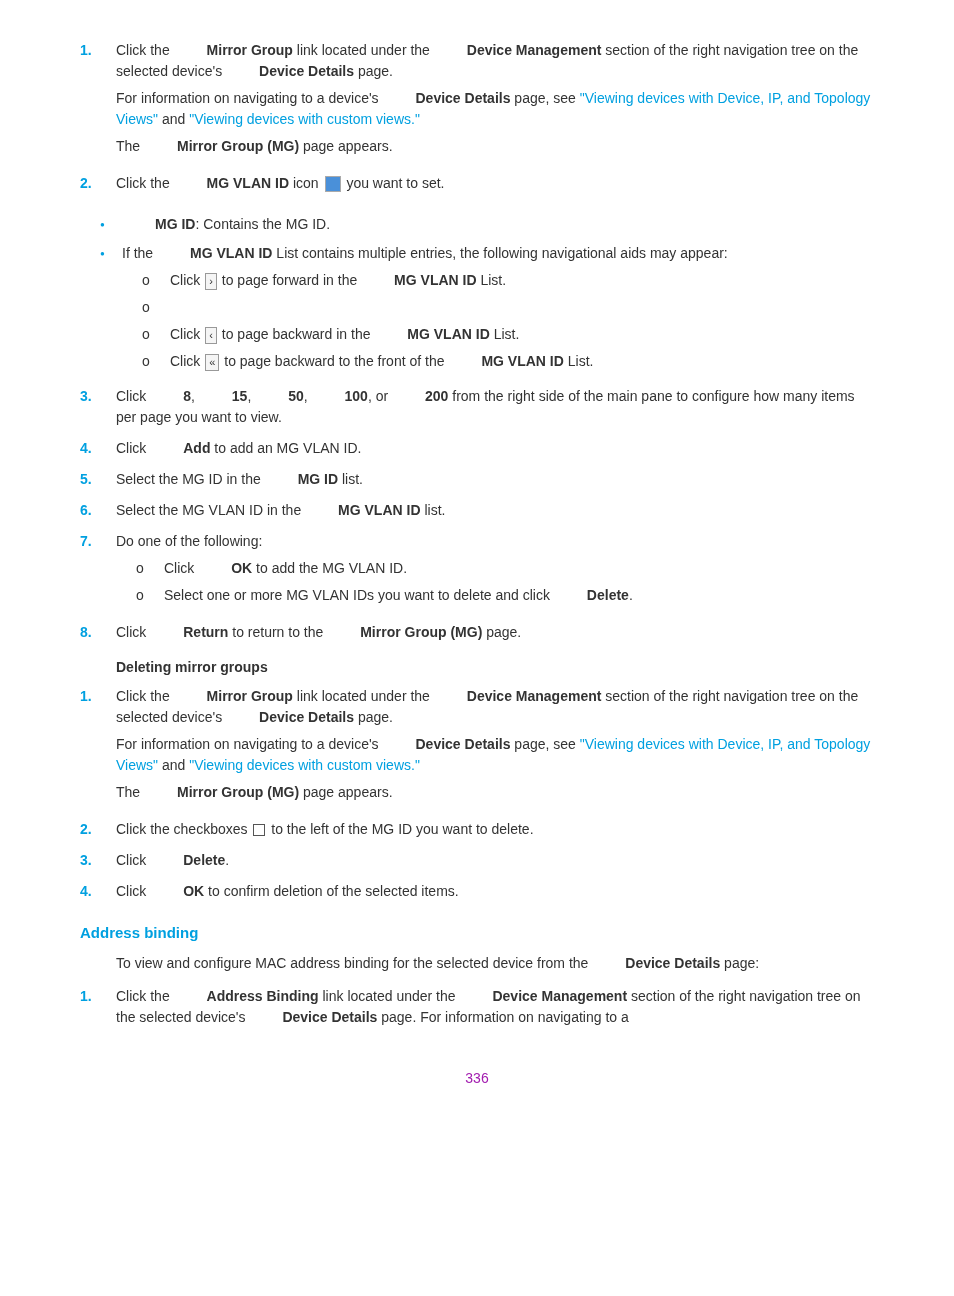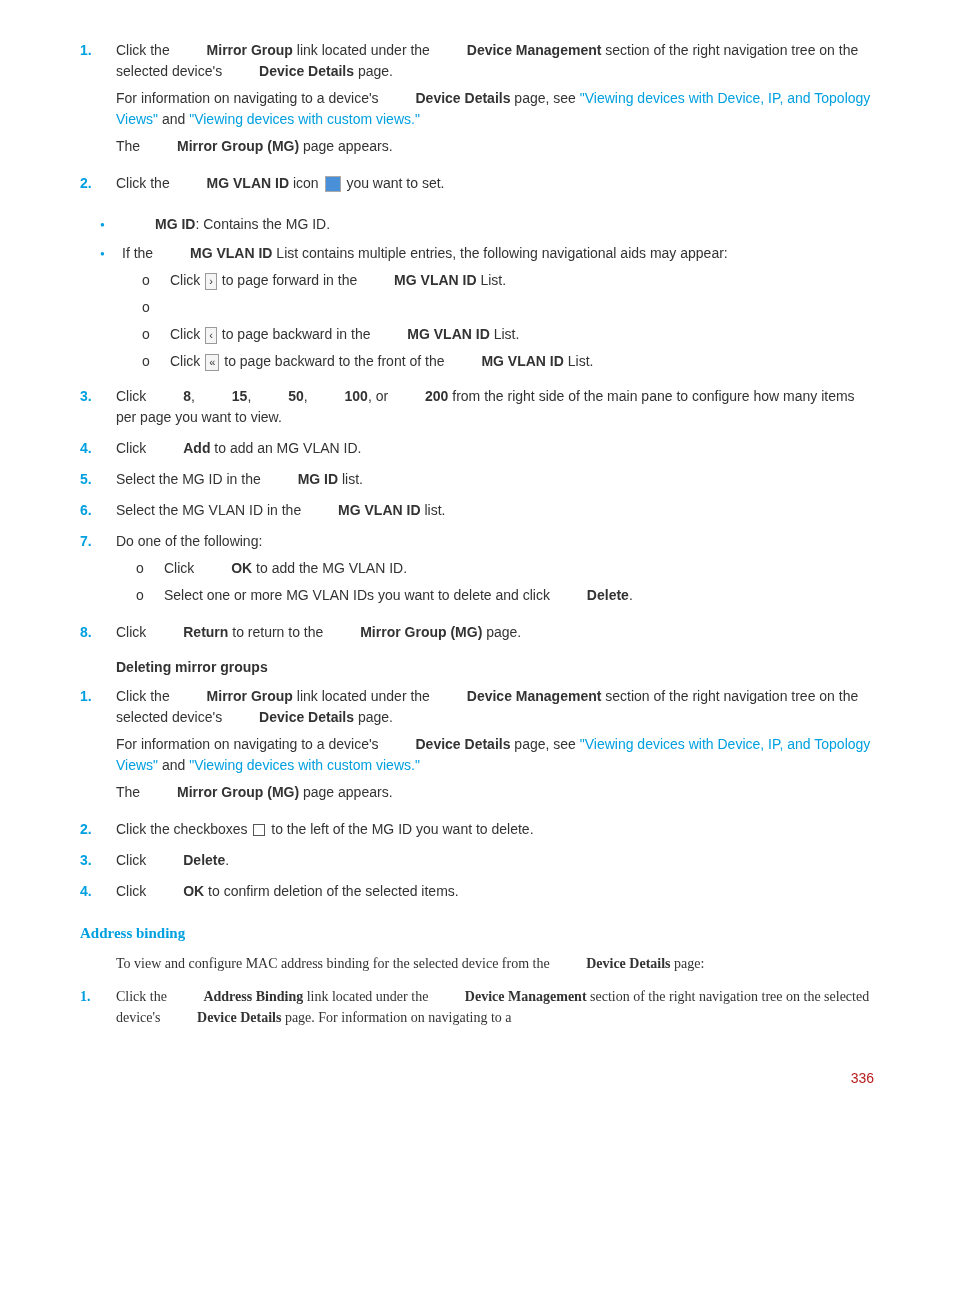--- a/index.html
+++ b/index.html
@@ -82,23 +82,23 @@
       font-size: 15px;
       font-weight: bold;
       margin-top: 20px;
       margin-bottom: 8px;
     }
     .indent {
       margin-left: 36px;
       margin-bottom: 8px;
     }
     .page-number {
-      text-align: right;
+      text-align: center;
       margin-top: 40px;
-      color: #b91c1c;
+      color: #a21caf;
       font-size: 14px;
     }
     .icon-box {
       display: inline-block;
       width: 16px;
       height: 16px;
       background: #4a90d9;
       vertical-align: middle;
       margin: 0 2px;
       border: 1px solid #aaa;
@@ -247,21 +247,21 @@
       <div class="step-content">Click <b>Delete</b>.</div>
     </div>
 
     <div class="step-item">
       <div class="step-number">4.</div>
       <div class="step-content">Click <b>OK</b> to confirm deletion of the selected items.</div>
     </div>
 
   </div>
 
-  <div style="margin-top: 16px; font-family: Liberation Serif, serif;">
+  <div style="margin-top: 16px;">
     <div class="section-title">Address binding</div>
 
     <div style="margin-left: 36px;">
       <p style="margin-bottom: 12px;">To view and configure MAC address binding for the selected device from the <b>Device Details</b> page:</p>
     </div>
 
     <div class="step-item">
       <div class="step-number">1.</div>
       <div class="step-content">Click the <b>Address Binding</b> link located under the <b>Device Management</b> section of the right navigation tree on the selected device's <b>Device Details</b> page. For information on navigating to a</div>
     </div>

